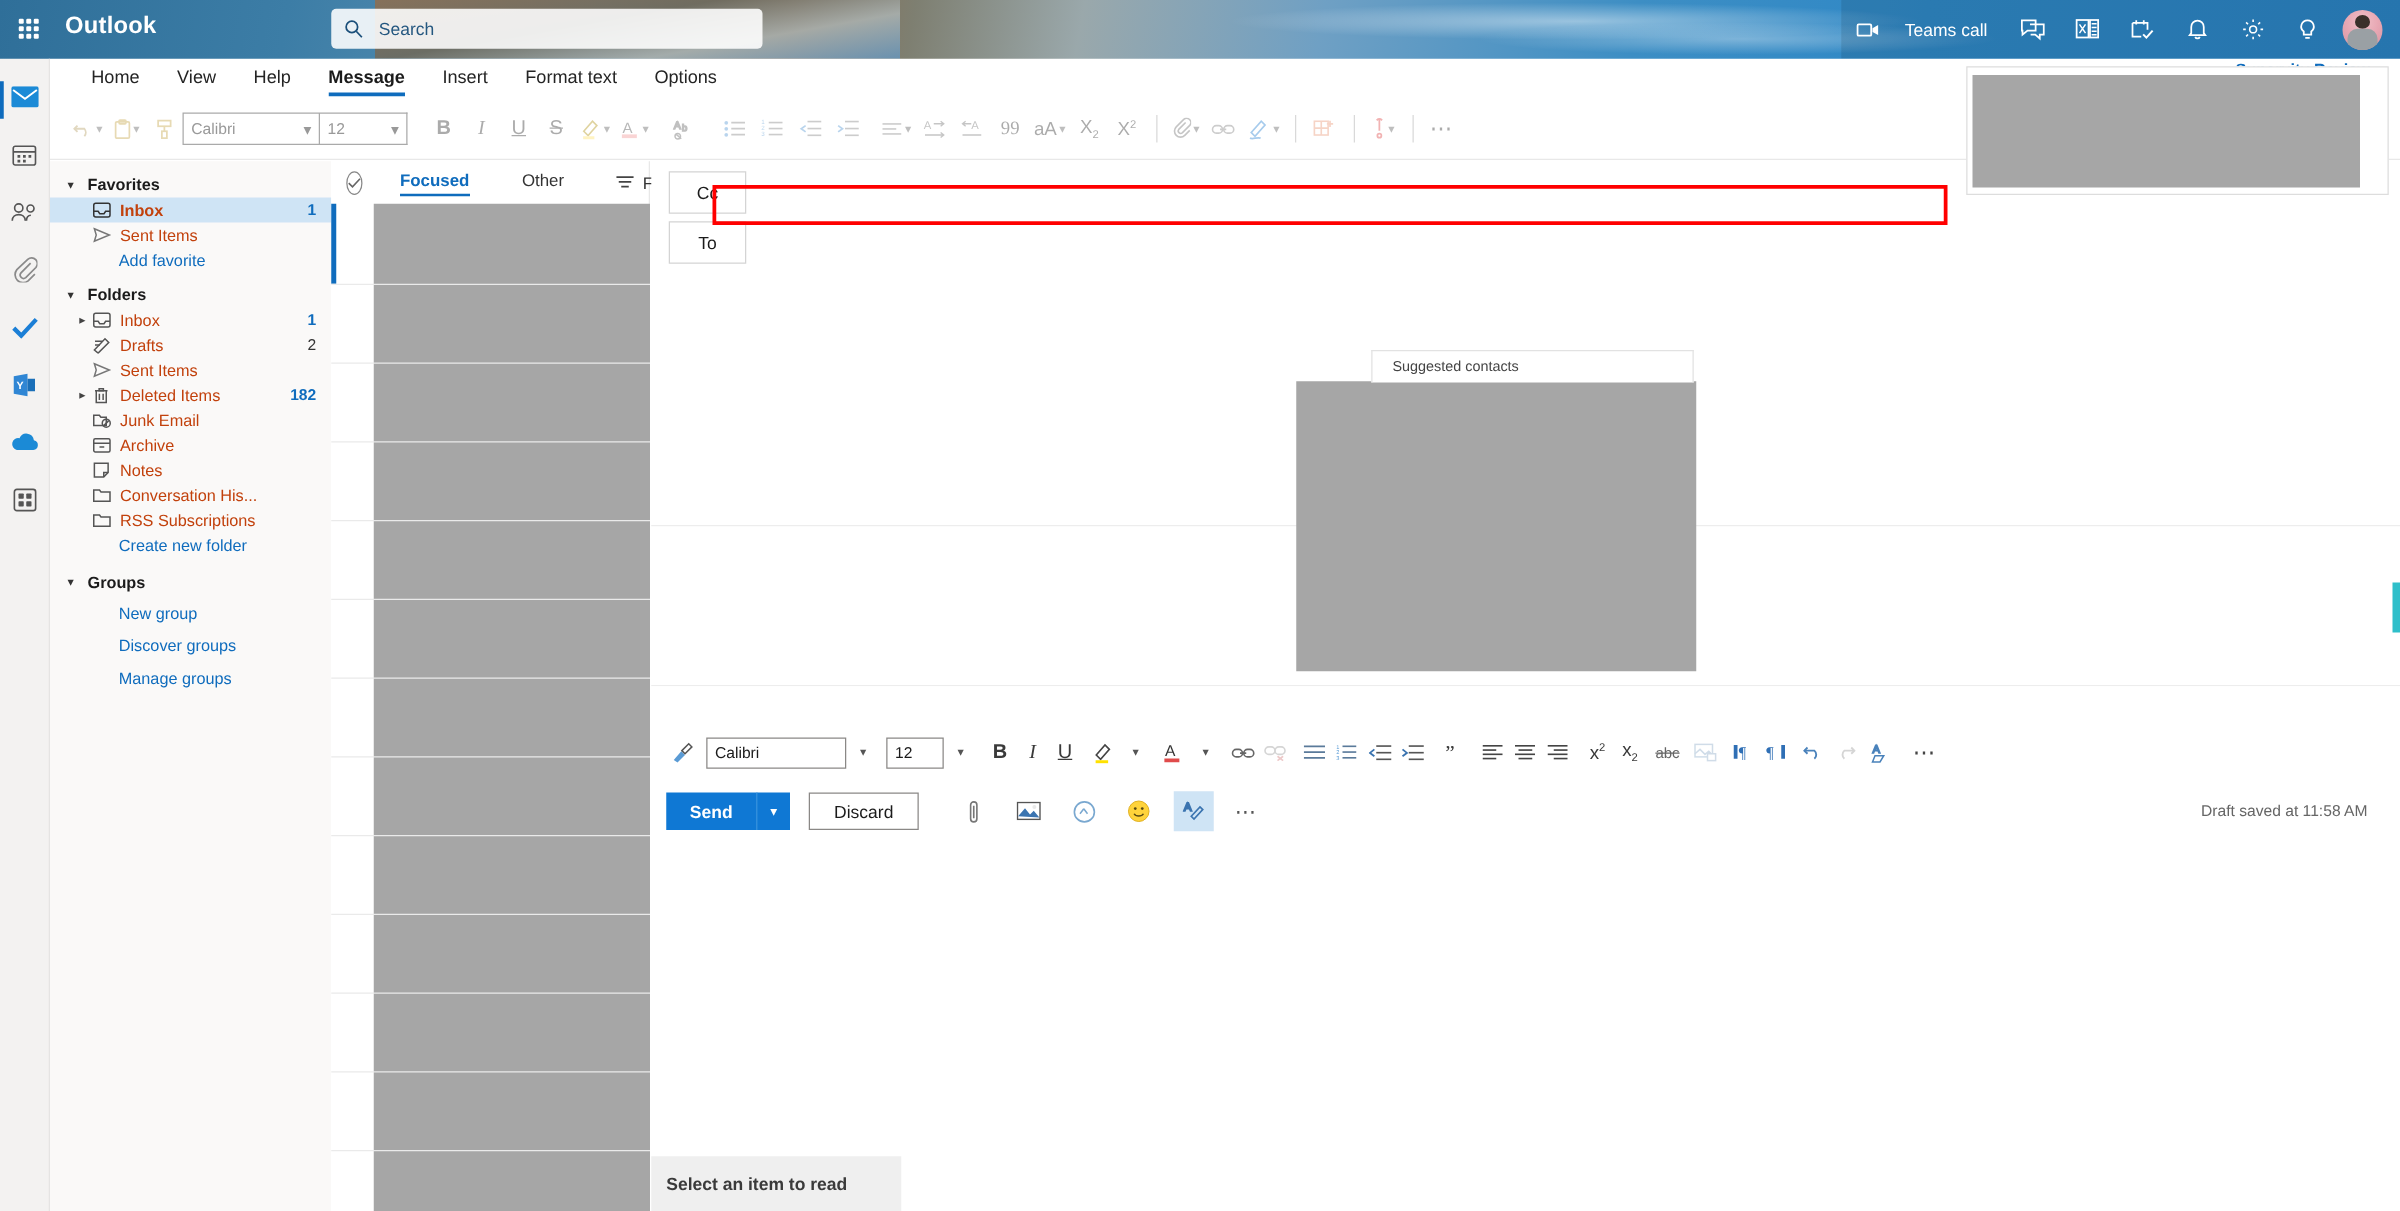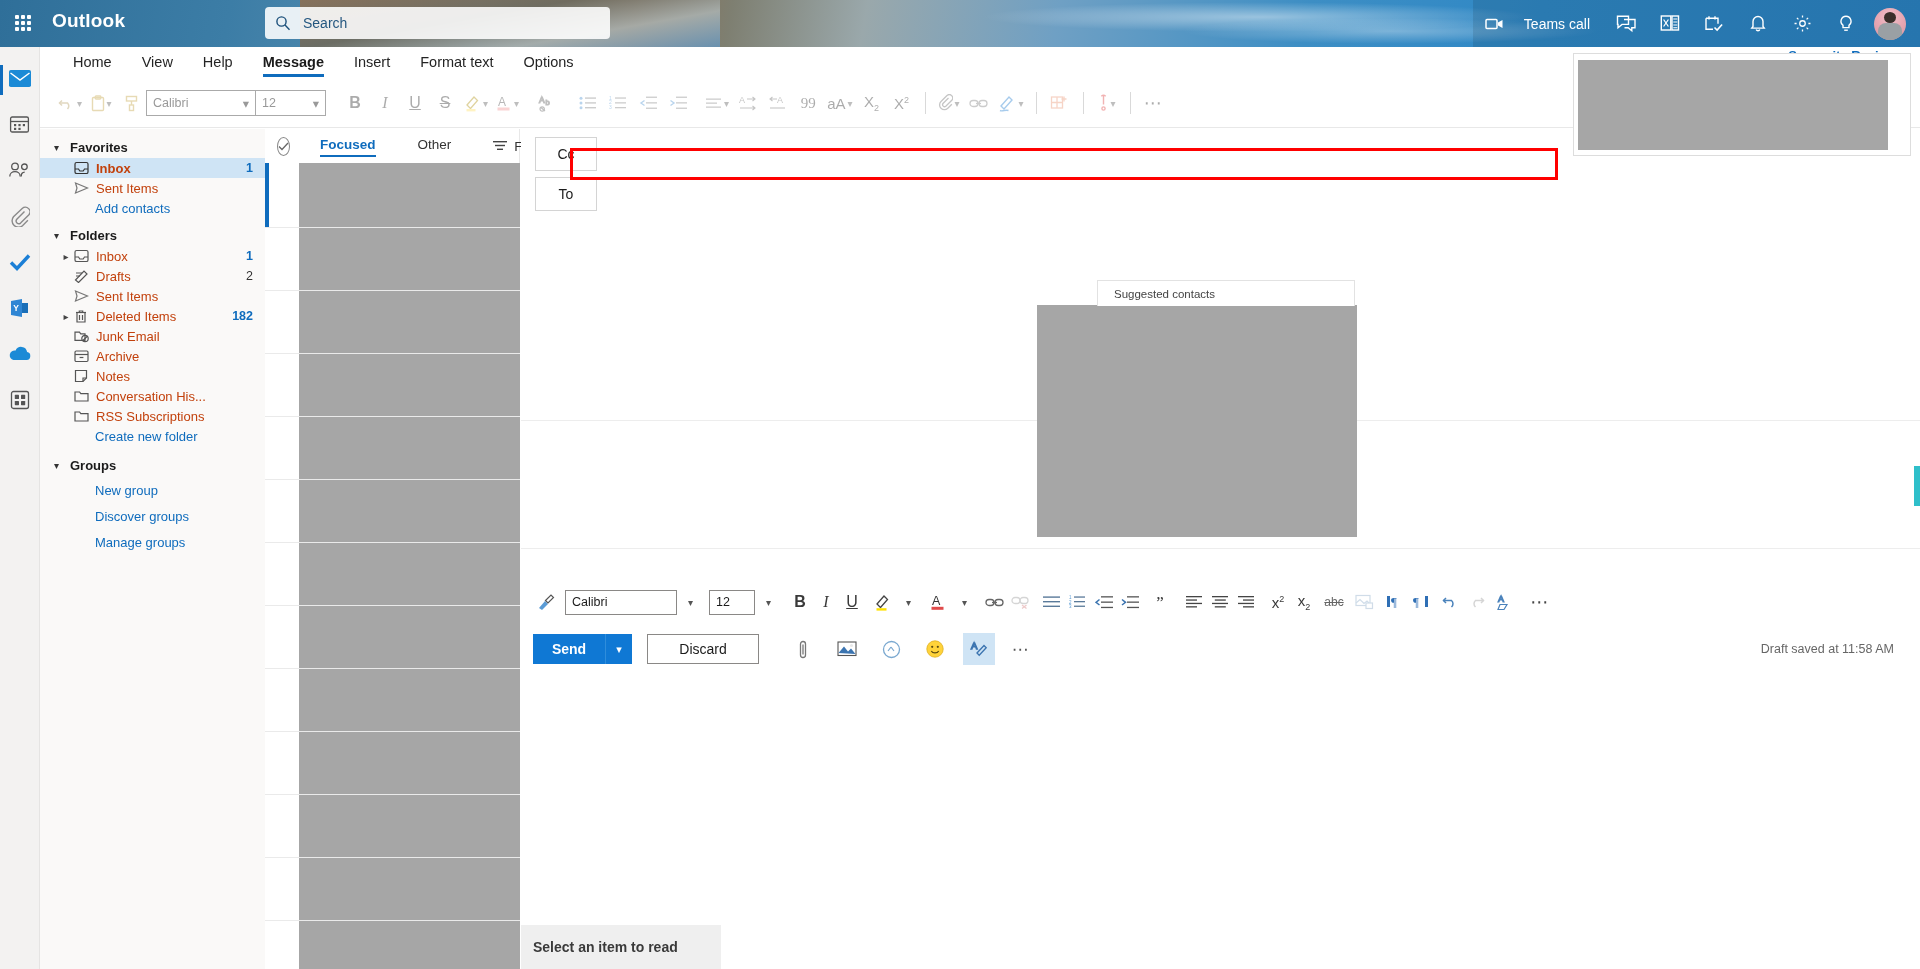--- a/index.html
+++ b/index.html
@@ -245,21 +245,21 @@
   #send-btn {
     height: 30px; background: #0f78d4; color: #fff; font-size: 14px; font-weight: bold;
     display:flex; align-items:center; justify-content:center; width: 72px; cursor: pointer;
   }
   #send-caret {
     height: 30px; width: 27px; background: #0f78d4; color:#fff;
     display:flex; align-items:center; justify-content:center; cursor:pointer;
     border-left: 1px solid #2f8ddb; font-size: 11px;
   }
   #discard-btn {
-    height: 30px; width: 112px; margin-left: 15px; border: 1px solid #8a8886; background: #fff;
+    height: 30px; width: 88px; margin-left: 15px; border: 1px solid #8a8886; background: #fff;
     font-size: 14px; color: #1b1b1b; display:flex; align-items:center; justify-content:center; cursor:pointer;
   }
   .send-icon { width: 32px; height: 32px; display:flex; align-items:center; justify-content:center; cursor:pointer; }
   .send-icon.active { background: #cfe4f5; }
   #draft-saved {
     margin-left: auto; padding-right: 26px; font-size: 12.5px; color: #666;
   }
 
   
   #bottom-bar {
@@ -686,21 +686,21 @@
   <div class="nav-row">
     <span class="expander"></span>
     <span class="ficon">
       <svg width="15" height="14" viewBox="0 0 15 14" fill="none" stroke="#777" stroke-width="1.2">
           <path d="M1.5 2 L13.5 7 L1.5 12 L3 7 z"></path>
         </svg>
     </span>
     <span class="fname">Sent Items</span>
   </div>
 
-  <div class="nav-link">Add contacts</div>
+  <div class="nav-link">Add favorite</div>
 
   <div class="nav-group" style="margin-top:6px">
     <span class="tw">▾</span>
     <span class="lbl">Folders</span>
   </div>
 
   <div class="nav-row">
     <span class="expander">▸</span>
     <span class="ficon">
       <svg width="15" height="14" viewBox="0 0 15 14" fill="none" stroke="#555" stroke-width="1.2">

